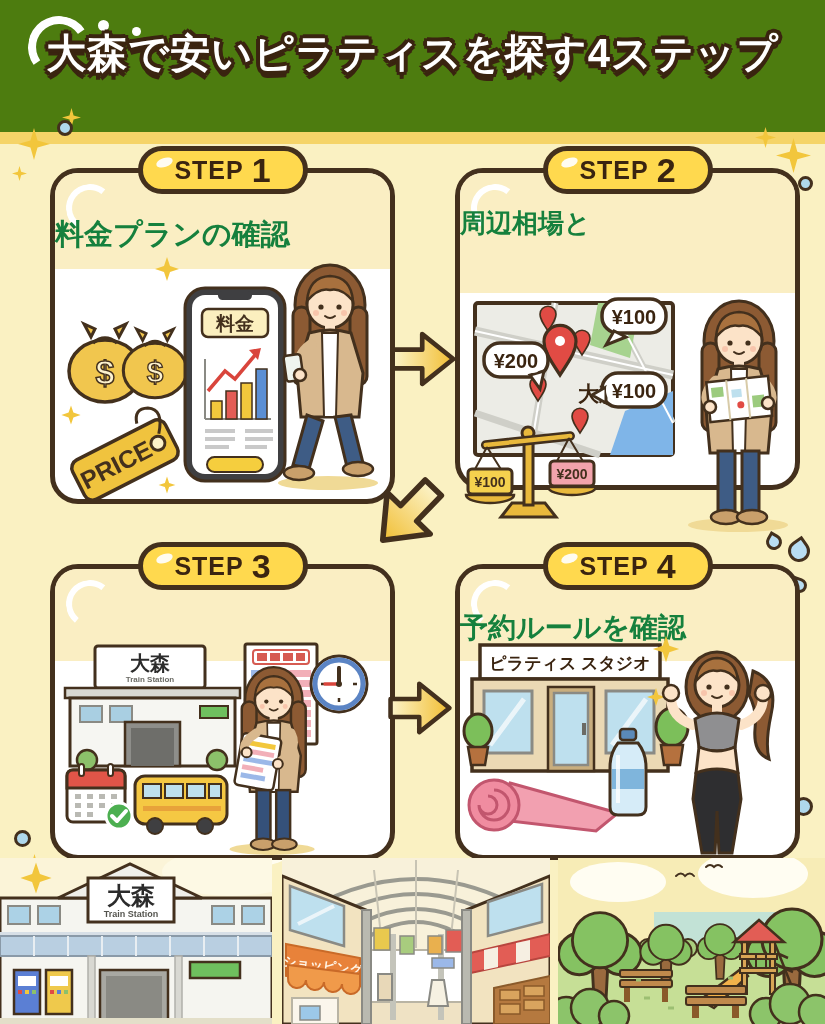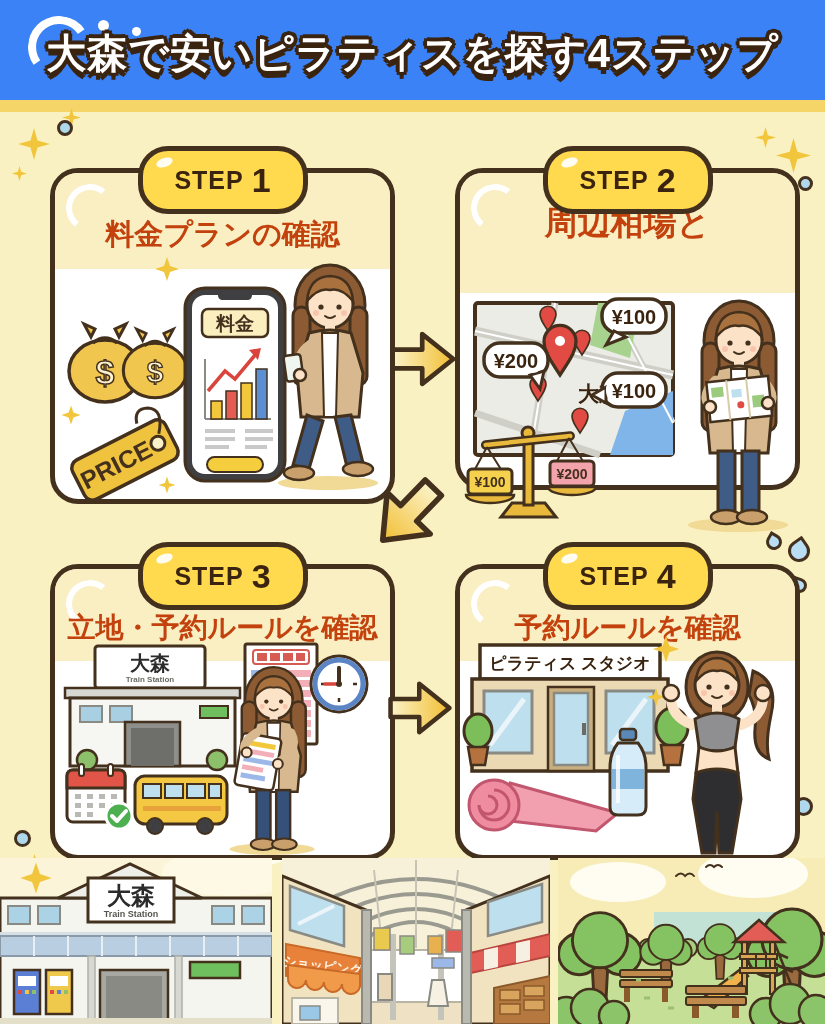--- a/index.html
+++ b/index.html
@@ -1,43 +1,43 @@
 <!DOCTYPE html>
 <html><head>
 <meta charset="utf-8">
 <style>
   html,body{margin:0;padding:0;background:#FAF1C2;}
   .canvas{position:relative;width:825px;height:1024px;background:#FAF1C2;overflow:hidden;
           font-family:"Liberation Sans","DejaVu Sans",sans-serif;}
   
-  .header{position:absolute;left:0;top:0;width:825px;height:112px;background:#3b82f6;
+  .header{position:absolute;left:0;top:0;width:825px;height:144px;background:#4d7c0f;
           box-shadow:inset 0 -12px 0 #F5D468;}
   .title{position:absolute;width:100%;text-align:center;top:26px;font-size:40px;font-weight:800;
          color:#fff;letter-spacing:1px;
          text-shadow:4px 0 0 #3A2410,-4px 0 0 #3A2410,0 4px 0 #3A2410,0 -4px 0 #3A2410,
                      3px 3px 0 #3A2410,-3px 3px 0 #3A2410,3px -3px 0 #3A2410,-3px -3px 0 #3A2410,
                      0 7px 0 #3A2410;}
   .hdr-arc{position:absolute;left:28px;top:16px;width:46px;height:46px;border:8px solid transparent;
            border-top-color:#fff;border-left-color:#fff;border-radius:50%;transform:rotate(10deg);}
   .dot{position:absolute;background:#fff;border-radius:50%;}
   
   .card{position:absolute;background:#fff;border:5px solid #43301D;border-radius:28px;overflow:visible;}
   .card-top{position:absolute;left:0;top:0;right:0;background:#FAEEC3;border-radius:22px 22px 0 0;}
-  .badge{position:absolute;left:50%;top:-27px;transform:translateX(-50%);height:68px;min-width:170px;
+  .badge{position:absolute;left:50%;top:-27px;transform:translateX(-50%);height:48px;min-width:170px;
          background:#FFD94E;border:5px solid #43301D;border-radius:30px;display:flex;align-items:center;
          justify-content:center;gap:8px;padding:0 24px;box-sizing:border-box;z-index:5;}
   .badge-label{font-size:25px;font-weight:800;color:#3A2410;letter-spacing:1px;}
   .badge-num{font-size:34px;font-weight:800;color:#3A2410;}
   .badge-shine{position:absolute;left:13px;top:7px;width:17px;height:9px;background:#fff;border-radius:50%;
                transform:rotate(-18deg);opacity:.92;}
   .card-shine{position:absolute;left:11px;top:11px;width:36px;height:36px;border:6px solid transparent;
               border-top-color:#fff;border-left-color:#fff;border-radius:50%;transform:rotate(-6deg);}
-  .card-title{position:absolute;left:0;right:0;text-align:center;font-weight:800;color:#c2410c;}
+  .card-title{position:absolute;left:0;right:0;text-align:left;font-weight:800;color:#15803d;}
   .t1{top:42px;font-size:29px;}
-  .t2{top:34px;font-size:33px;line-height:32px;}
+  .t2{top:34px;font-size:26px;line-height:32px;}
   .t3{top:40px;font-size:28px;}
   .illus{position:absolute;left:0;overflow:visible;}
   svg text{font-family:"Liberation Sans","DejaVu Sans",sans-serif;font-weight:bold;}
   
   .sparkle{position:absolute;background:#F2C63C;
            clip-path:polygon(50% 0,61% 39%,100% 50%,61% 61%,50% 100%,39% 61%,0 50%,39% 39%);}
   .bubble-dot{position:absolute;border-radius:50%;background:#AFD8EC;border:3px solid #43301D;box-sizing:border-box;}
   .droplet{position:absolute;background:#B9DDF2;border:3.5px solid #43301D;border-radius:0 55% 55% 55%;
            box-sizing:border-box;}
   .cloud{position:absolute;background:#FFFDF0;border-radius:50%;}
@@ -288,21 +288,20 @@
   </div>
 
   <div class="card" style="left:50px;top:564px;width:335px;height:286px;">
     <div class="card-top" style="height:92px;"></div>
     <div class="card-shine"></div>
     <div class="badge">
       <span class="badge-shine"></span>
       <span class="badge-label">STEP</span>
       <span class="badge-num">3</span>
     </div>
-    <div class="card-title t3">立地・予約ルールを確認</div>
     <svg class="illus" style="top:75px;" width="335" height="215" viewBox="0 0 335 215">
       <g transform="translate(10,0)">
         <rect x="30" y="2" width="110" height="42" rx="3" fill="#fff" stroke="#43301D" stroke-width="3"></rect>
         <text x="85" y="26" font-size="20" text-anchor="middle" fill="#2B2B2B">大森</text>
         <text x="85" y="38" font-size="8" text-anchor="middle" fill="#6B6B65">Train Station</text>
         <rect x="0" y="44" width="175" height="10" fill="#D8D8D2" stroke="#43301D" stroke-width="2.5"></rect>
         <rect x="5" y="54" width="165" height="68" fill="#F6F6F2" stroke="#43301D" stroke-width="3"></rect>
         <rect x="15" y="62" width="22" height="16" fill="#A9CFE2" stroke="#8A8A84" stroke-width="2"></rect>
         <rect x="45" y="62" width="22" height="16" fill="#A9CFE2" stroke="#8A8A84" stroke-width="2"></rect>
         <rect x="135" y="62" width="28" height="12" fill="#6FBF5E" stroke="#43301D" stroke-width="2"></rect>

